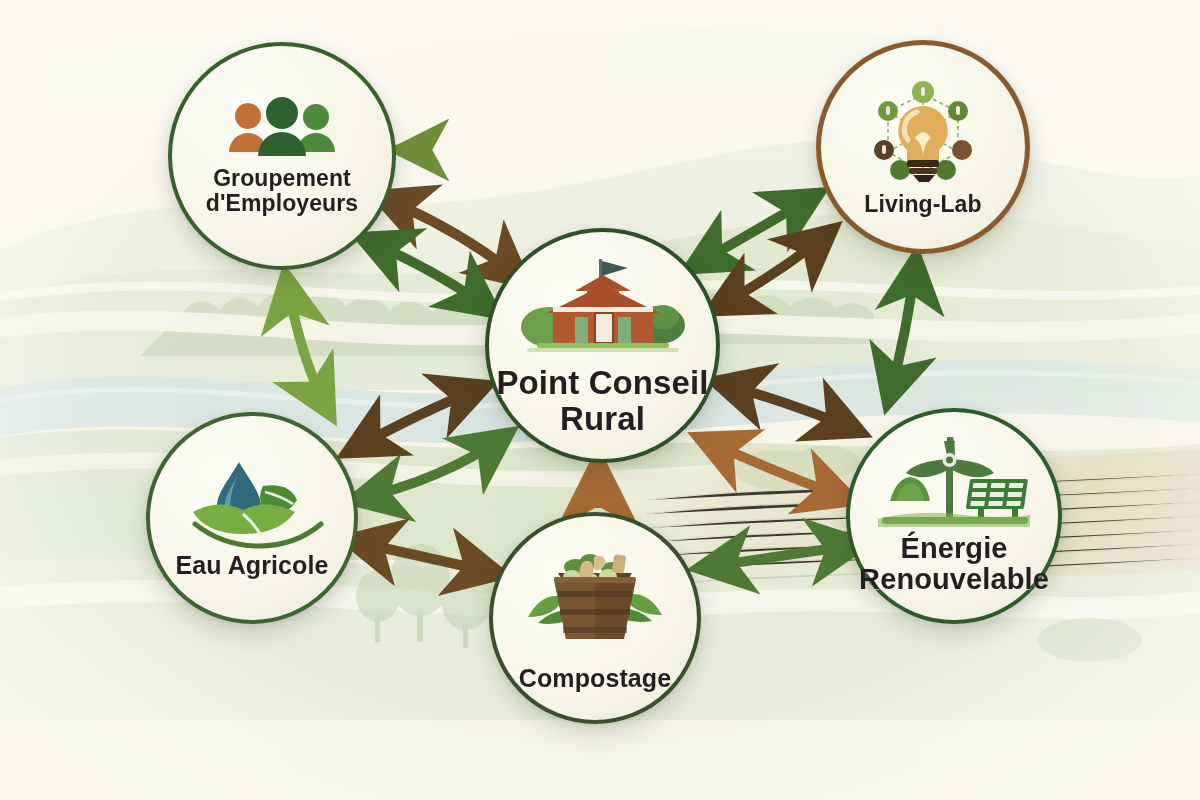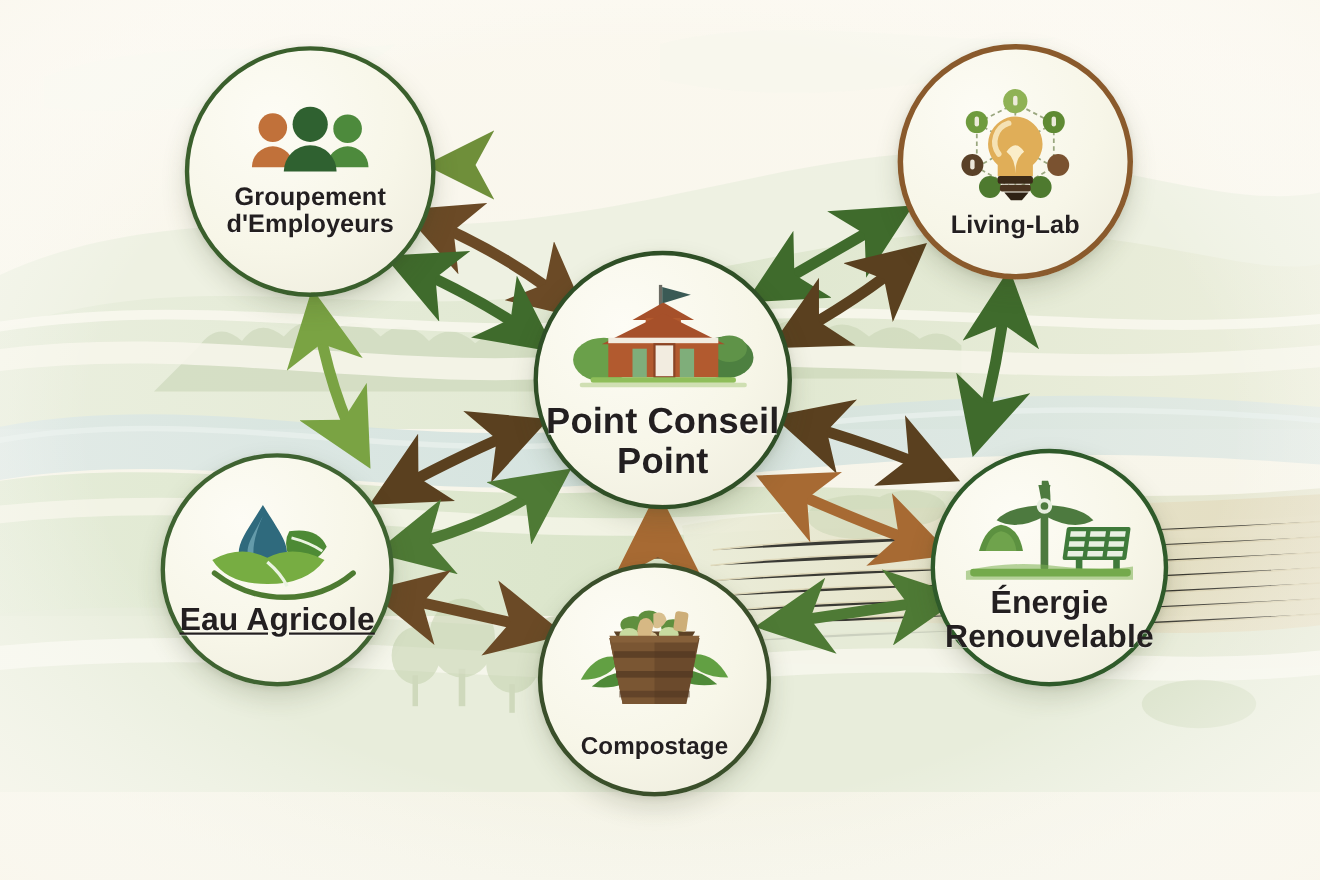--- a/index.html
+++ b/index.html
@@ -39,24 +39,24 @@
   #n-center{left:485px;top:228px;width:235px;height:235px;border:4px solid #2f4f26;}
   #n-center .lbl{font-size:33px;margin-top:6px;}
 
   #n-ge{left:168px;top:42px;width:228px;height:228px;border:4px solid #3a5f2c;}
   #n-ge .lbl{font-size:23px;margin-top:4px;}
 
   #n-ll{left:816px;top:40px;width:214px;height:214px;border:5px solid #8a5a2c;}
   #n-ll .lbl{font-size:23px;margin-top:4px;}
 
   #n-eau{left:146px;top:412px;width:212px;height:212px;border:4px solid #3f6331;}
-  #n-eau .lbl{font-size:29px;margin-top:2px;text-decoration:underline;}
+  #n-eau .lbl{font-size:25px;margin-top:2px;}
 
   #n-comp{left:489px;top:512px;width:212px;height:212px;border:4px solid #3a4f2a;}
-  #n-comp .lbl{font-size:22px;margin-top:18px;}
+  #n-comp .lbl{font-size:25px;margin-top:18px;}
 
   #n-ener{left:846px;top:408px;width:216px;height:216px;border:4px solid #2f5a2a;}
   #n-ener .lbl{font-size:29px;margin-top:0px;}
 </style>
 </head>
 <body>
 
 <div id="stage">
 
   <svg id="bg" viewBox="0 0 1200 800" aria-hidden="true">
@@ -296,21 +296,21 @@
       <rect x="40" y="54" width="100" height="34" fill="#b25a2f"></rect>
       <rect x="40" y="52" width="100" height="5" fill="#f2ece0"></rect>
       <rect x="62" y="62" width="13" height="26" fill="#7fae7a"></rect>
       <rect x="105" y="62" width="13" height="26" fill="#7fae7a"></rect>
       <rect x="82" y="58" width="18" height="30" fill="#f2ece0" stroke="#8a4425" stroke-width="2"></rect>
       <rect x="24" y="88" width="132" height="5" rx="2" fill="#8fbe5a"></rect>
       <rect x="14" y="93" width="152" height="4" rx="2" fill="#c8dba8" opacity=".85"></rect>
     </svg>
     <div class="lbl">
       <span>Point Conseil</span><br>
-      <span>Point</span>
+      <span>Rural</span>
     </div>
   </div>
 
   <div class="node" id="n-eau">
     <svg class="ico" width="150" height="92" viewBox="0 0 150 92">
       <path d="M62,4 C50,24 40,36 40,48 a22,22 0 0 0 44,0 C84,36 74,24 62,4 Z" fill="#2f6a7d"></path>
       <path d="M62,14 C54,30 48,38 48,47 a14,14 0 0 0 9,13 C50,50 54,32 62,14 Z" fill="#8fc3cf" opacity=".55"></path>
       <path d="M86,28 q26,-4 34,14 q-14,22 -34,10 q-6,-14 0,-24 Z" fill="#4d8a35"></path>
       <path d="M88,34 q16,4 28,12" stroke="#eaf3e0" stroke-width="2.5" fill="none"></path>
       <path d="M16,54 q26,-14 50,-2 q24,-12 52,2 q-16,22 -52,22 q-36,0 -50,-22 Z" fill="#77ad42"></path>

